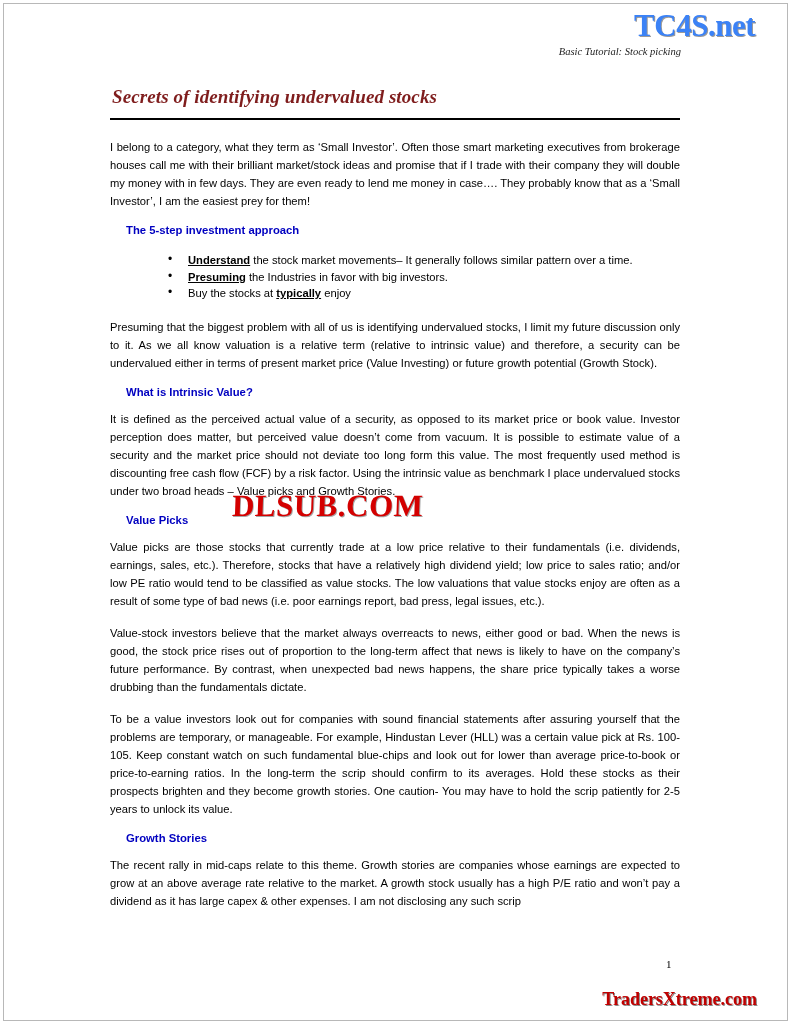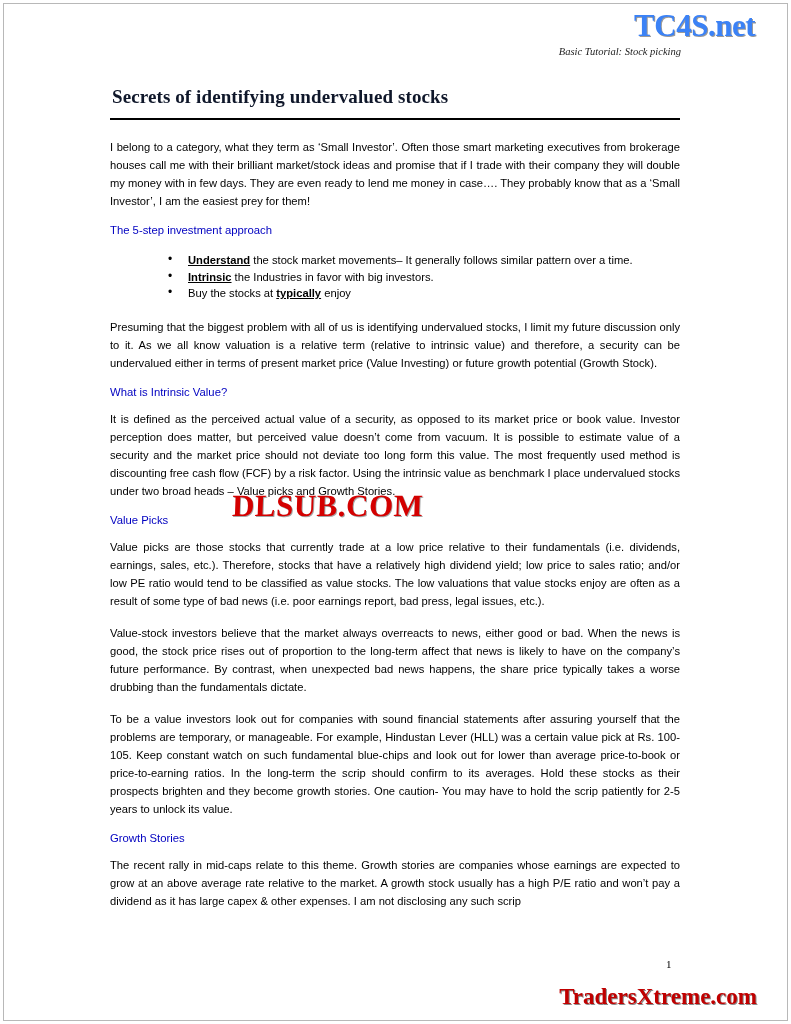--- a/index.html
+++ b/index.html
@@ -50,44 +50,45 @@
 
   
   .doc {
     position: absolute;
     left: 110px;
     top: 86px;
     width: 570px;
   }
   h1.title {
     font-family: "Liberation Serif", serif;
+    font-style: italic;
     font-weight: bold;
     font-size: 19px;
-    color: #0f172a;
+    color: #7f1d1d;
     margin: 0 0 10px 2px;
     letter-spacing: 0.1px;
   }
   .rule {
     border: none;
     border-top: 2px solid #000;
     margin: 0 0 18px 0;
     height: 0;
   }
   p.body {
     font-size: 11.2px;
     line-height: 18px;
     color: #000;
     text-align: justify;
     margin: 0 0 14px 0;
   }
   h2.section {
     font-size: 11.3px;
-    font-weight: normal;
+    font-weight: bold;
     color: #0000c0;
-    margin: 0 0 12px 0;
+    margin: 0 0 12px 16px;
   }
   ul.bullets {
     margin: 16px 0 16px 0;
     padding-left: 58px;
     list-style: none;
   }
   ul.bullets li {
     font-size: 11.2px;
     line-height: 16.5px;
     color: #000;
@@ -129,21 +130,21 @@
     font-size: 11px;
     color: #000;
     font-family: "Liberation Serif", serif;
   }
   .footer-brand {
     position: absolute;
     right: 34px;
     bottom: 14px;
     font-family: "Liberation Serif", serif;
     font-weight: bold;
-    font-size: 23px;
+    font-size: 18px;
     color: #c00000;
     text-shadow: 1px 1px 0 #8a8a8a;
   }
 </style>
 </head>
 <body>
 
 <div class="page">
   <div class="page-border"></div>
 
@@ -153,21 +154,21 @@
   <div class="doc">
     <h1 class="title">Secrets of identifying undervalued stocks</h1>
     <hr class="rule">
 
     <p class="body">I belong to a category, what they term as ‘Small Investor’. Often those smart marketing executives from brokerage houses call me with their brilliant market/stock ideas and promise that if I trade with their company they will double my money with in few days. They are even ready to lend me money in case…. They probably know that as a ‘Small Investor’, I am the easiest prey for them!</p>
 
     <h2 class="section">The 5-step investment approach</h2>
 
     <ul class="bullets">
       <li><span class="u">Understand</span><span> the stock market movements– It generally follows similar pattern over a time.</span></li>
-      <li><span class="u">Intrinsic</span><span> the Industries in favor with big investors.</span></li>
+      <li><span class="u">Presuming</span><span> the Industries in favor with big investors.</span></li>
       <li><span>Buy the stocks at </span><span class="u">typically</span><span> enjoy</span></li>
     </ul>
 
     <p class="body">Presuming that the biggest problem with all of us is identifying undervalued stocks, I limit my future discussion only to it. As we all know valuation is a relative term (relative to intrinsic value) and therefore, a security can be undervalued either in terms of present market price (Value Investing) or future growth potential (Growth Stock).</p>
 
     <h2 class="section">What is Intrinsic Value?</h2>
     <p class="body">It is defined as the perceived actual value of a security, as opposed to its market price or book value. Investor perception does matter, but perceived value doesn’t come from vacuum. It is possible to estimate value of a security and the market price should not deviate too long form this value. The most frequently used method is discounting free cash flow (FCF) by a risk factor. Using the intrinsic value as benchmark I place undervalued stocks under two broad heads – Value picks and Growth Stories.</p>
 
     <h2 class="section">Value Picks</h2>
     <p class="body">Value picks are those stocks that currently trade at a low price relative to their fundamentals (i.e. dividends, earnings, sales, etc.). Therefore, stocks that have a relatively high dividend yield; low price to sales ratio; and/or low PE ratio would tend to be classified as value stocks. The low valuations that value stocks enjoy are often as a result of some type of bad news (i.e. poor earnings report, bad press, legal issues, etc.).</p>

